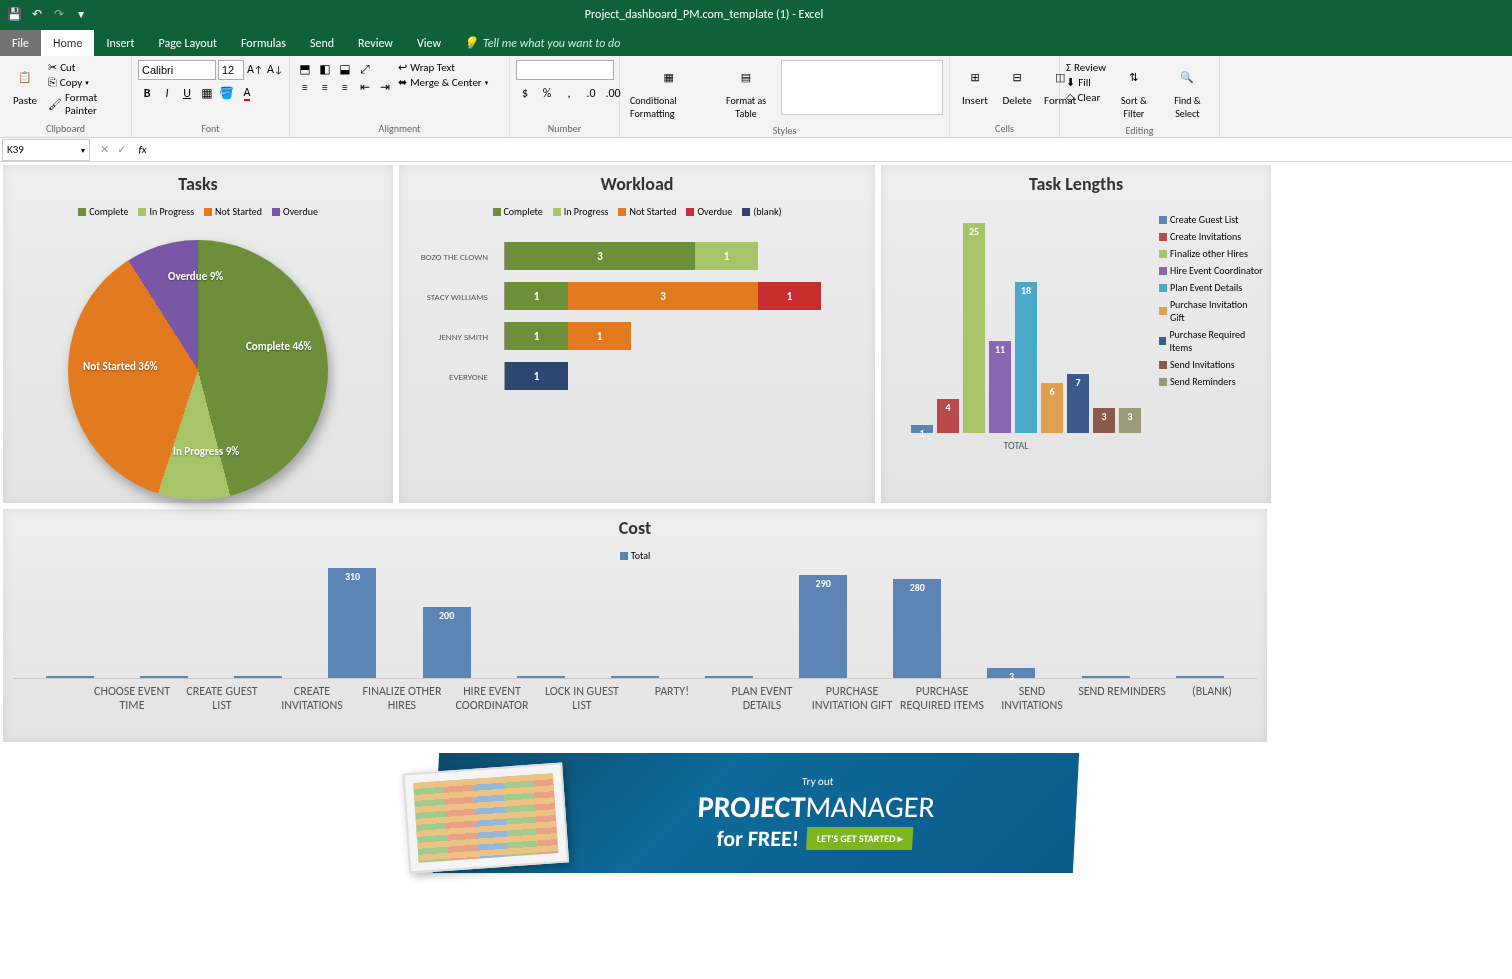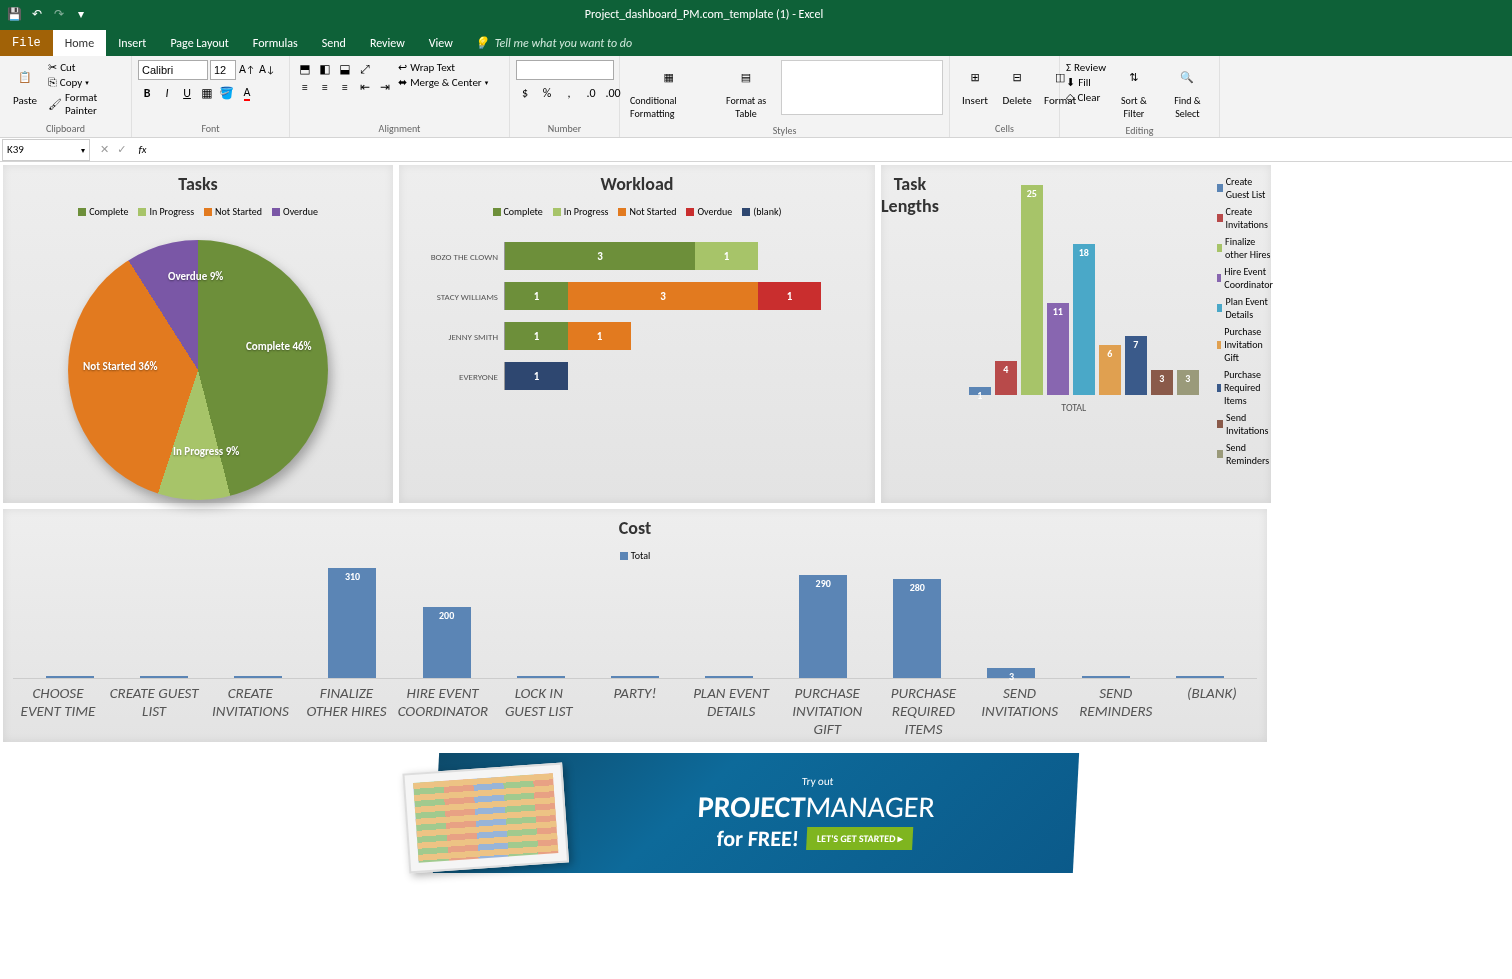--- a/index.html
+++ b/index.html
@@ -7,21 +7,21 @@
 
 
 .titlebar { background: #0e6138; height: 27px; display: flex; align-items: center; color: #fff; }
 .qat { display: flex; align-items: center; gap: 8px; padding: 0 8px; }
 .qat-icon { width: 14px; height: 14px; display: inline-flex; align-items: center; justify-content: center; color: #fff; font-size: 12px; }
 .title-text { flex: 1; text-align: center; font-size: 12px; }
 
 
 .tabs { background: #0e6138; height: 29px; display: flex; align-items: flex-end; color: #fff; font-size: 12px; }
 .tab { padding: 6px 12px; cursor: pointer; }
-.tab.file { background: #a16207; font-family: Liberation Mono, monospace; }
+.tab.file { background: #737373; }
 .tab.active { background: #fff; color: #333; }
 .tell-me { display: flex; align-items: center; gap: 5px; padding: 6px 10px; font-style: italic; color: #d0e8dc; }
 
 
 .ribbon { background: #f3f3f3; height: 82px; display: flex; border-bottom: 1px solid #d4d4d4; }
 .rgroup { border-right: 1px solid #e0e0e0; padding: 4px 6px 2px; display: flex; flex-direction: column; justify-content: space-between; }
 .rgroup-body { display: flex; align-items: flex-start; gap: 4px; flex: 1; }
 .rgroup-label { text-align: center; font-size: 10px; color: #666; padding-top: 2px; }
 .big-btn { display: flex; flex-direction: column; align-items: center; font-size: 11px; gap: 2px; padding: 2px 4px; }
 .big-btn .icon-box { width: 30px; height: 30px; display: flex; align-items: center; justify-content: center; }
@@ -48,34 +48,34 @@
 
 
 .pie-wrap { position: relative; width: 340px; height: 280px; margin: 0 auto; }
 .pie { position: absolute; left: 40px; top: 20px; width: 260px; height: 260px; border-radius: 50%;
        background: conic-gradient(#6d8f3a 0deg 165.6deg, #a7c469 165.6deg 198deg, #e27a1f 198deg 327.6deg, #7a57a6 327.6deg 360deg);
        filter: drop-shadow(3px 6px 6px rgba(0,0,0,0.3)); }
 .pie-label { position: absolute; color: #fff; font-size: 11px; font-weight: bold; text-align: center; text-shadow: 0 1px 2px rgba(0,0,0,0.4); }
 
 
 .hbar-row { display: flex; align-items: center; margin: 12px 0; }
-.hbar-label { width: 95px; text-align: right; padding-right: 6px; font-size: 9px; color:#555; }
+.hbar-label { width: 95px; text-align: right; padding-right: 16px; font-size: 9px; color:#555; }
 .hbar-track { flex: 1; height: 28px; display: flex; border-left: 1px solid #999; }
 .hbar-seg { display: flex; align-items: center; justify-content: center; color: #fff; font-size: 11px; font-weight: bold; }
 
 
 .col-chart { position: relative; height: 230px; display: flex; align-items: flex-end; justify-content: center; gap: 4px; padding: 0 10px 0 30px; }
 .col-bar { width: 22px; display: flex; align-items: flex-start; justify-content: center; color: #fff; font-size: 10px; font-weight: bold; padding-top: 2px; }
 .col-axis { text-align: center; font-size: 10px; color: #555; padding: 6px 0 10px; }
 .tl-legend { font-size: 10px; display: flex; flex-direction: column; gap: 4px; }
 
 
 .cost-chart { position: relative; height: 115px; display: flex; align-items: flex-end; justify-content: space-around; padding: 0 10px; border-bottom: 1px solid #ccc; margin: 0 10px; }
 .cost-bar { width: 48px; background: #5b85b5; display: flex; align-items: flex-start; justify-content: center; color: #fff; font-size: 10px; font-weight: bold; padding-top: 2px; }
-.cost-labels { display: flex; justify-content: space-between; font-size: 15px; color: #555; padding: 5px 10px; text-align: center; font-style: italic; }
+.cost-labels { display: flex; justify-content: flex-end; font-size: 12px; color: #555; padding: 5px 10px; text-align: center; }
 .cost-lbl { width: 90px; }
 
 
 .banner { width: 640px; height: 120px; margin: 10px auto 0; position: relative; background: linear-gradient(135deg,#0d4a6a,#0d6a9a 40%,#0b5a8a); transform: skewX(-3deg); display: flex; align-items: center; justify-content: center; flex-direction: column; color: #fff; }
 .banner-mock { position: absolute; left: -30px; top: 15px; width: 160px; height: 100px; background: #f5f5f5; border: 2px solid #ddd; transform: skewX(3deg) rotate(-4deg); box-shadow: 3px 3px 8px rgba(0,0,0,0.3); }
 .banner-mock::after { content: ''; position: absolute; inset: 8px; background: repeating-linear-gradient(#e8a23a 0 6px, transparent 6px 12px), repeating-linear-gradient(90deg,#6aaf4a 0 30px,#e06a3a 30px 60px,#5a8ac8 60px 90px); opacity: 0.6; }
 .banner small { font-size: 11px; }
 .banner-title { font-size: 30px; font-weight: 300; margin-left: 120px; }
 .banner-title b { font-weight: bold; }
 .banner-sub { font-size: 22px; font-weight: bold; margin-left: 120px; display: flex; align-items: center; gap: 8px; }
@@ -139,21 +139,21 @@
             <span>Format Painter</span>
           </div>
       </div>
     </div>
     <div class="rgroup-label">Clipboard</div>
   </div>
 
   <div class="rgroup" style="width:158px">
     <div class="rgroup-body" style="flex-direction:column;gap:4px">
       <div style="display:flex;gap:2px">
-        <input class="select-box" style="width: 70px;" value="Calibri">
+        <input class="select-box" style="width: 78px;" value="Calibri">
         <input class="select-box" style="width: 26px;" value="12">
         <span class="mini-btn">A<sup>↑</sup></span>
         <span class="mini-btn">A<sup>↓</sup></span>
       </div>
       <div style="display:flex;gap:2px">
         <span class="mini-btn">
             <b>B</b>
           </span>
         <span class="mini-btn">
             <i>I</i>
@@ -373,21 +373,21 @@
           </div>
           <div class="hbar-row">
             <div class="hbar-label">EVERYONE</div>
             <div class="hbar-track">
               <div class="hbar-seg c-blank" style="width: 63px;">1</div>
             </div>
           </div>
         </div>
     </div>
 
-    <div class="panel" style="width:392px;height:340px;display:flex;flex-direction:row">
+    <div class="panel" style="width:392px;height:340px;display:flex;flex-direction:column">
       <div class="panel-title">Task Lengths</div>
       <div style="display:flex;flex:1">
         <div style="flex:1">
           <div class="col-chart" id="tl-chart">
               <div class="col-bar" style="height: 8.4px; background: rgb(91, 133, 181);">1</div>
               <div class="col-bar" style="height: 33.6px; background: rgb(184, 74, 74);">4</div>
               <div class="col-bar" style="height: 210px; background: rgb(167, 196, 105);">25</div>
               <div class="col-bar" style="height: 92.4px; background: rgb(136, 102, 176);">11</div>
               <div class="col-bar" style="height: 151.2px; background: rgb(74, 168, 200);">18</div>
               <div class="col-bar" style="height: 50.4px; background: rgb(224, 160, 80);">6</div>

